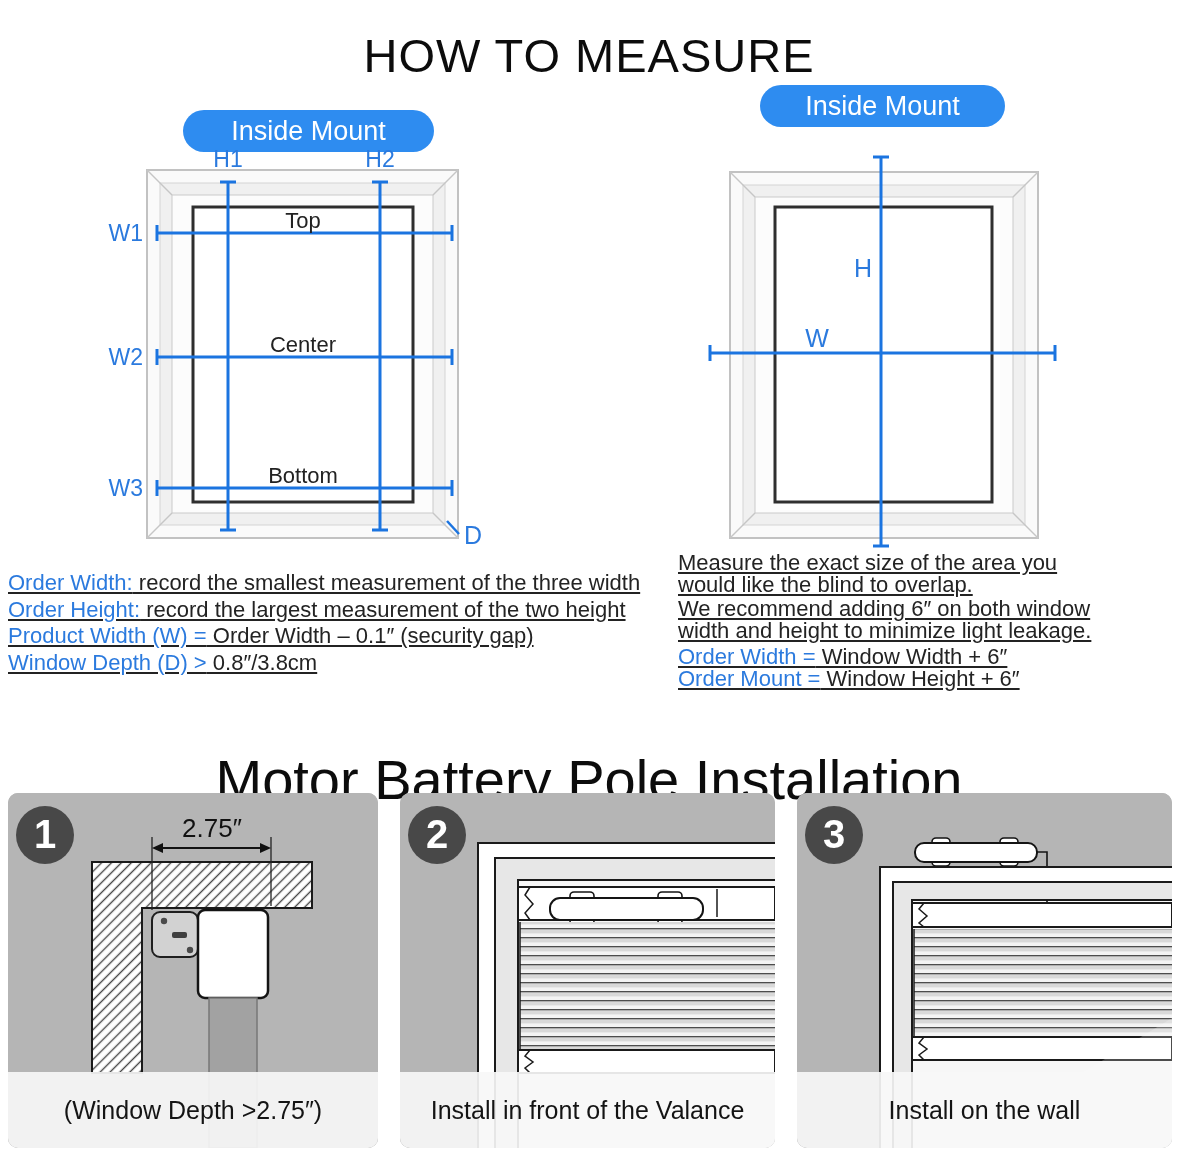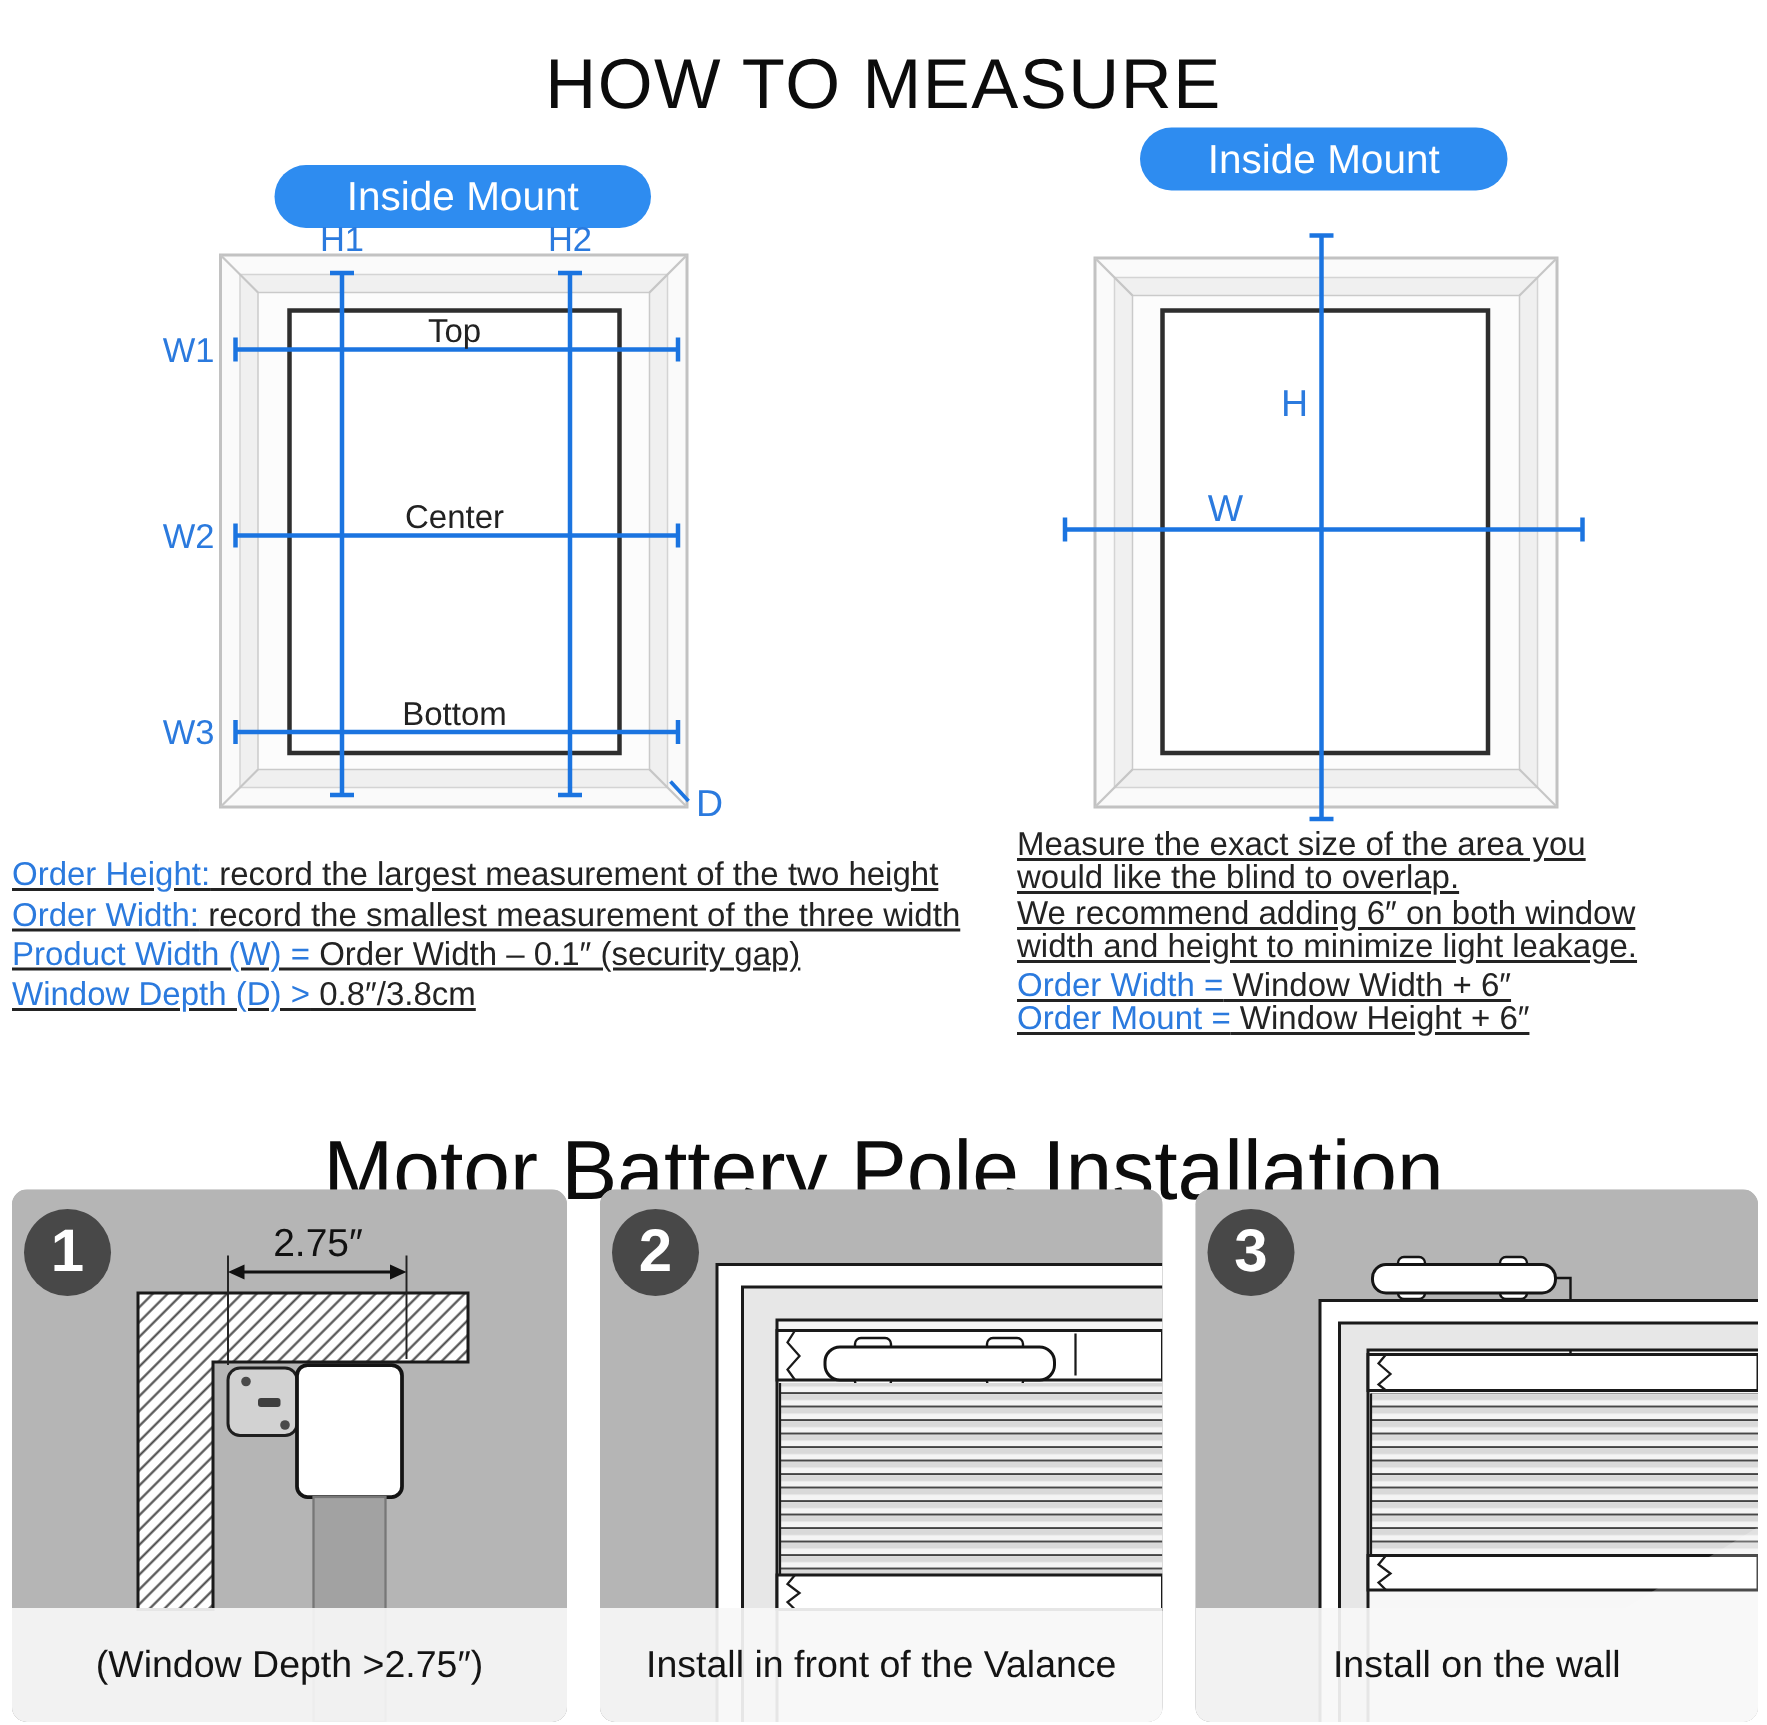--- a/index.html
+++ b/index.html
@@ -111,22 +111,22 @@
       <line x1="213" y1="406" x2="229" y2="406"></line>
       <line x1="50" y1="213" x2="395" y2="213"></line>
       <line x1="50" y1="205" x2="50" y2="221"></line>
       <line x1="395" y1="205" x2="395" y2="221"></line>
     </g>
     <text class="svg-label-blue-lg" x="212" y="137" text-anchor="end">H</text>
     <text class="svg-label-blue-lg" x="157" y="207" text-anchor="middle">W</text>
   </svg>
 
   <div class="notes notes-inside">
+    <div><span class="lead">Order Width:</span><span> record the smallest measurement of the three width</span></div>
     <div><span class="lead">Order Height:</span><span> record the largest measurement of the two height</span></div>
-    <div><span class="lead">Order Width:</span><span> record the smallest measurement of the three width</span></div>
     <div><span class="lead">Product Width (W) =</span><span> Order Width – 0.1″ (security gap)</span></div>
     <div><span class="lead">Window Depth (D) &gt;</span><span> 0.8″/3.8cm</span></div>
   </div>
 
   <div class="notes notes-outside">
     <p>Measure the exact size of the area you would like the blind to overlap.</p>
     <p>We recommend adding 6″ on both window width and height to minimize light leakage.</p>
     <div class="formulas">
       <div><span class="lead">Order Width =</span><span> Window Width + 6″</span></div>
       <div><span class="lead">Order Mount =</span><span> Window Height + 6″</span></div>

